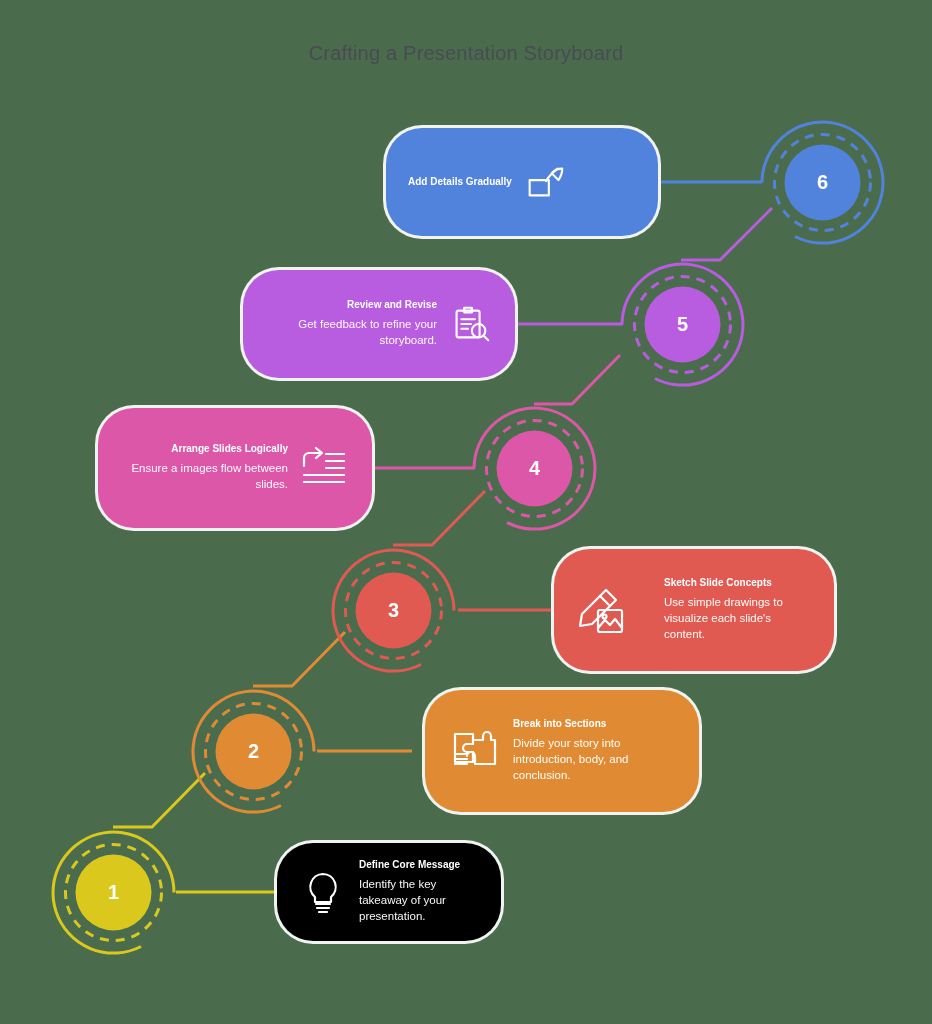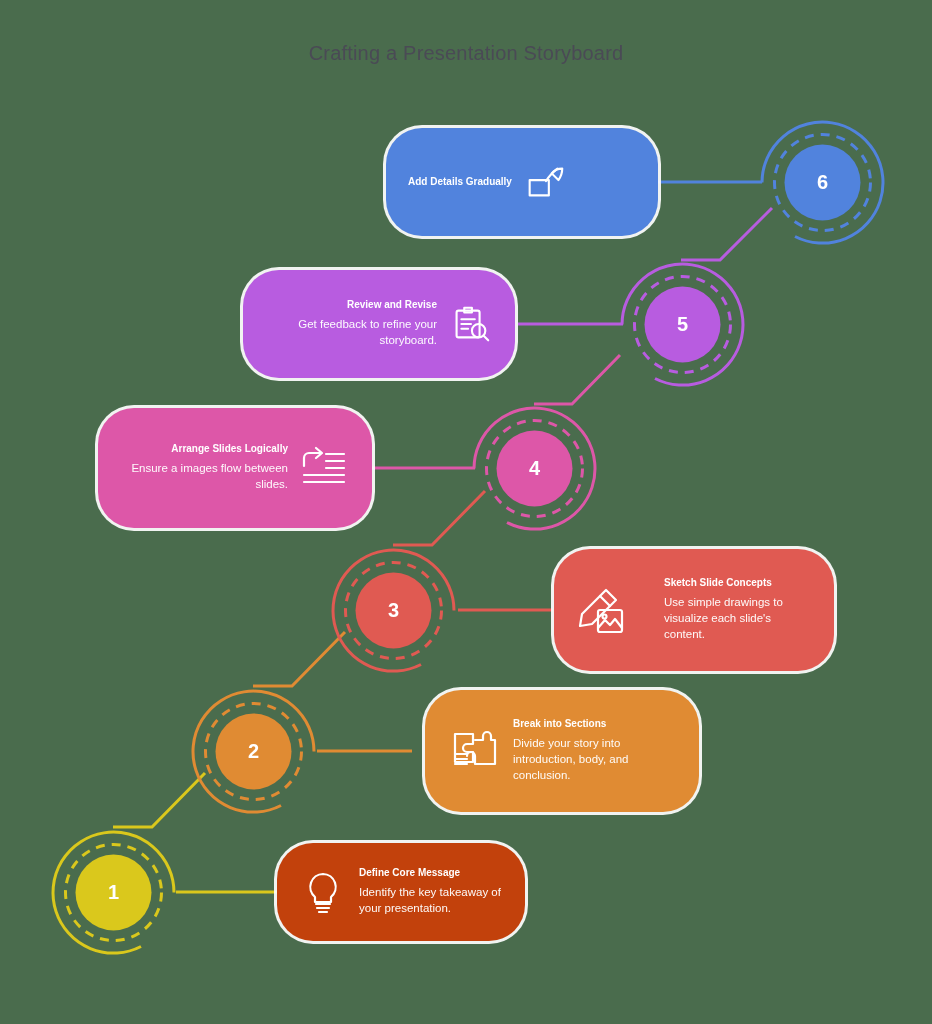--- a/index.html
+++ b/index.html
@@ -209,21 +209,21 @@
         <path d="M28 16 h8 v-4 a4 4 0 0 1 8 0 v4 h4 v24 H28 v-8 a4 4 0 0 0 -4 -4 4 4 0 0 0 -4 4"></path>
         <path d="M8 30 h12 M8 35 h12 M8 40 h12"></path>
       </svg>
     </div>
     <div class="txt">
       <div class="ttl">Break into Sections</div>
       <div class="desc">Divide your story into introduction, body, and conclusion.</div>
     </div>
   </div>
 
-  <div class="card rightcard" style="left:277px;top:843px;width:248px;height:98px;background:#c2410c;">
+  <div class="card rightcard" style="left:277px;top:843px;width:224px;height:98px;background:#000000;">
     <div class="ic">
       <svg width="48" height="48" viewBox="0 0 48 48" fill="none" stroke="#ffffff" stroke-width="2.2" stroke-linecap="round" stroke-linejoin="round">
         <path d="M24 6 a13 13 0 0 1 8 23 v5 H16 v-5 a13 13 0 0 1 8 -23 z"></path>
         <path d="M17 36 h14 M18 40 h12 M20 44 h8"></path>
       </svg>
     </div>
     <div class="txt">
       <div class="ttl">Define Core Message</div>
       <div class="desc">Identify the key takeaway of your presentation.</div>
     </div>

